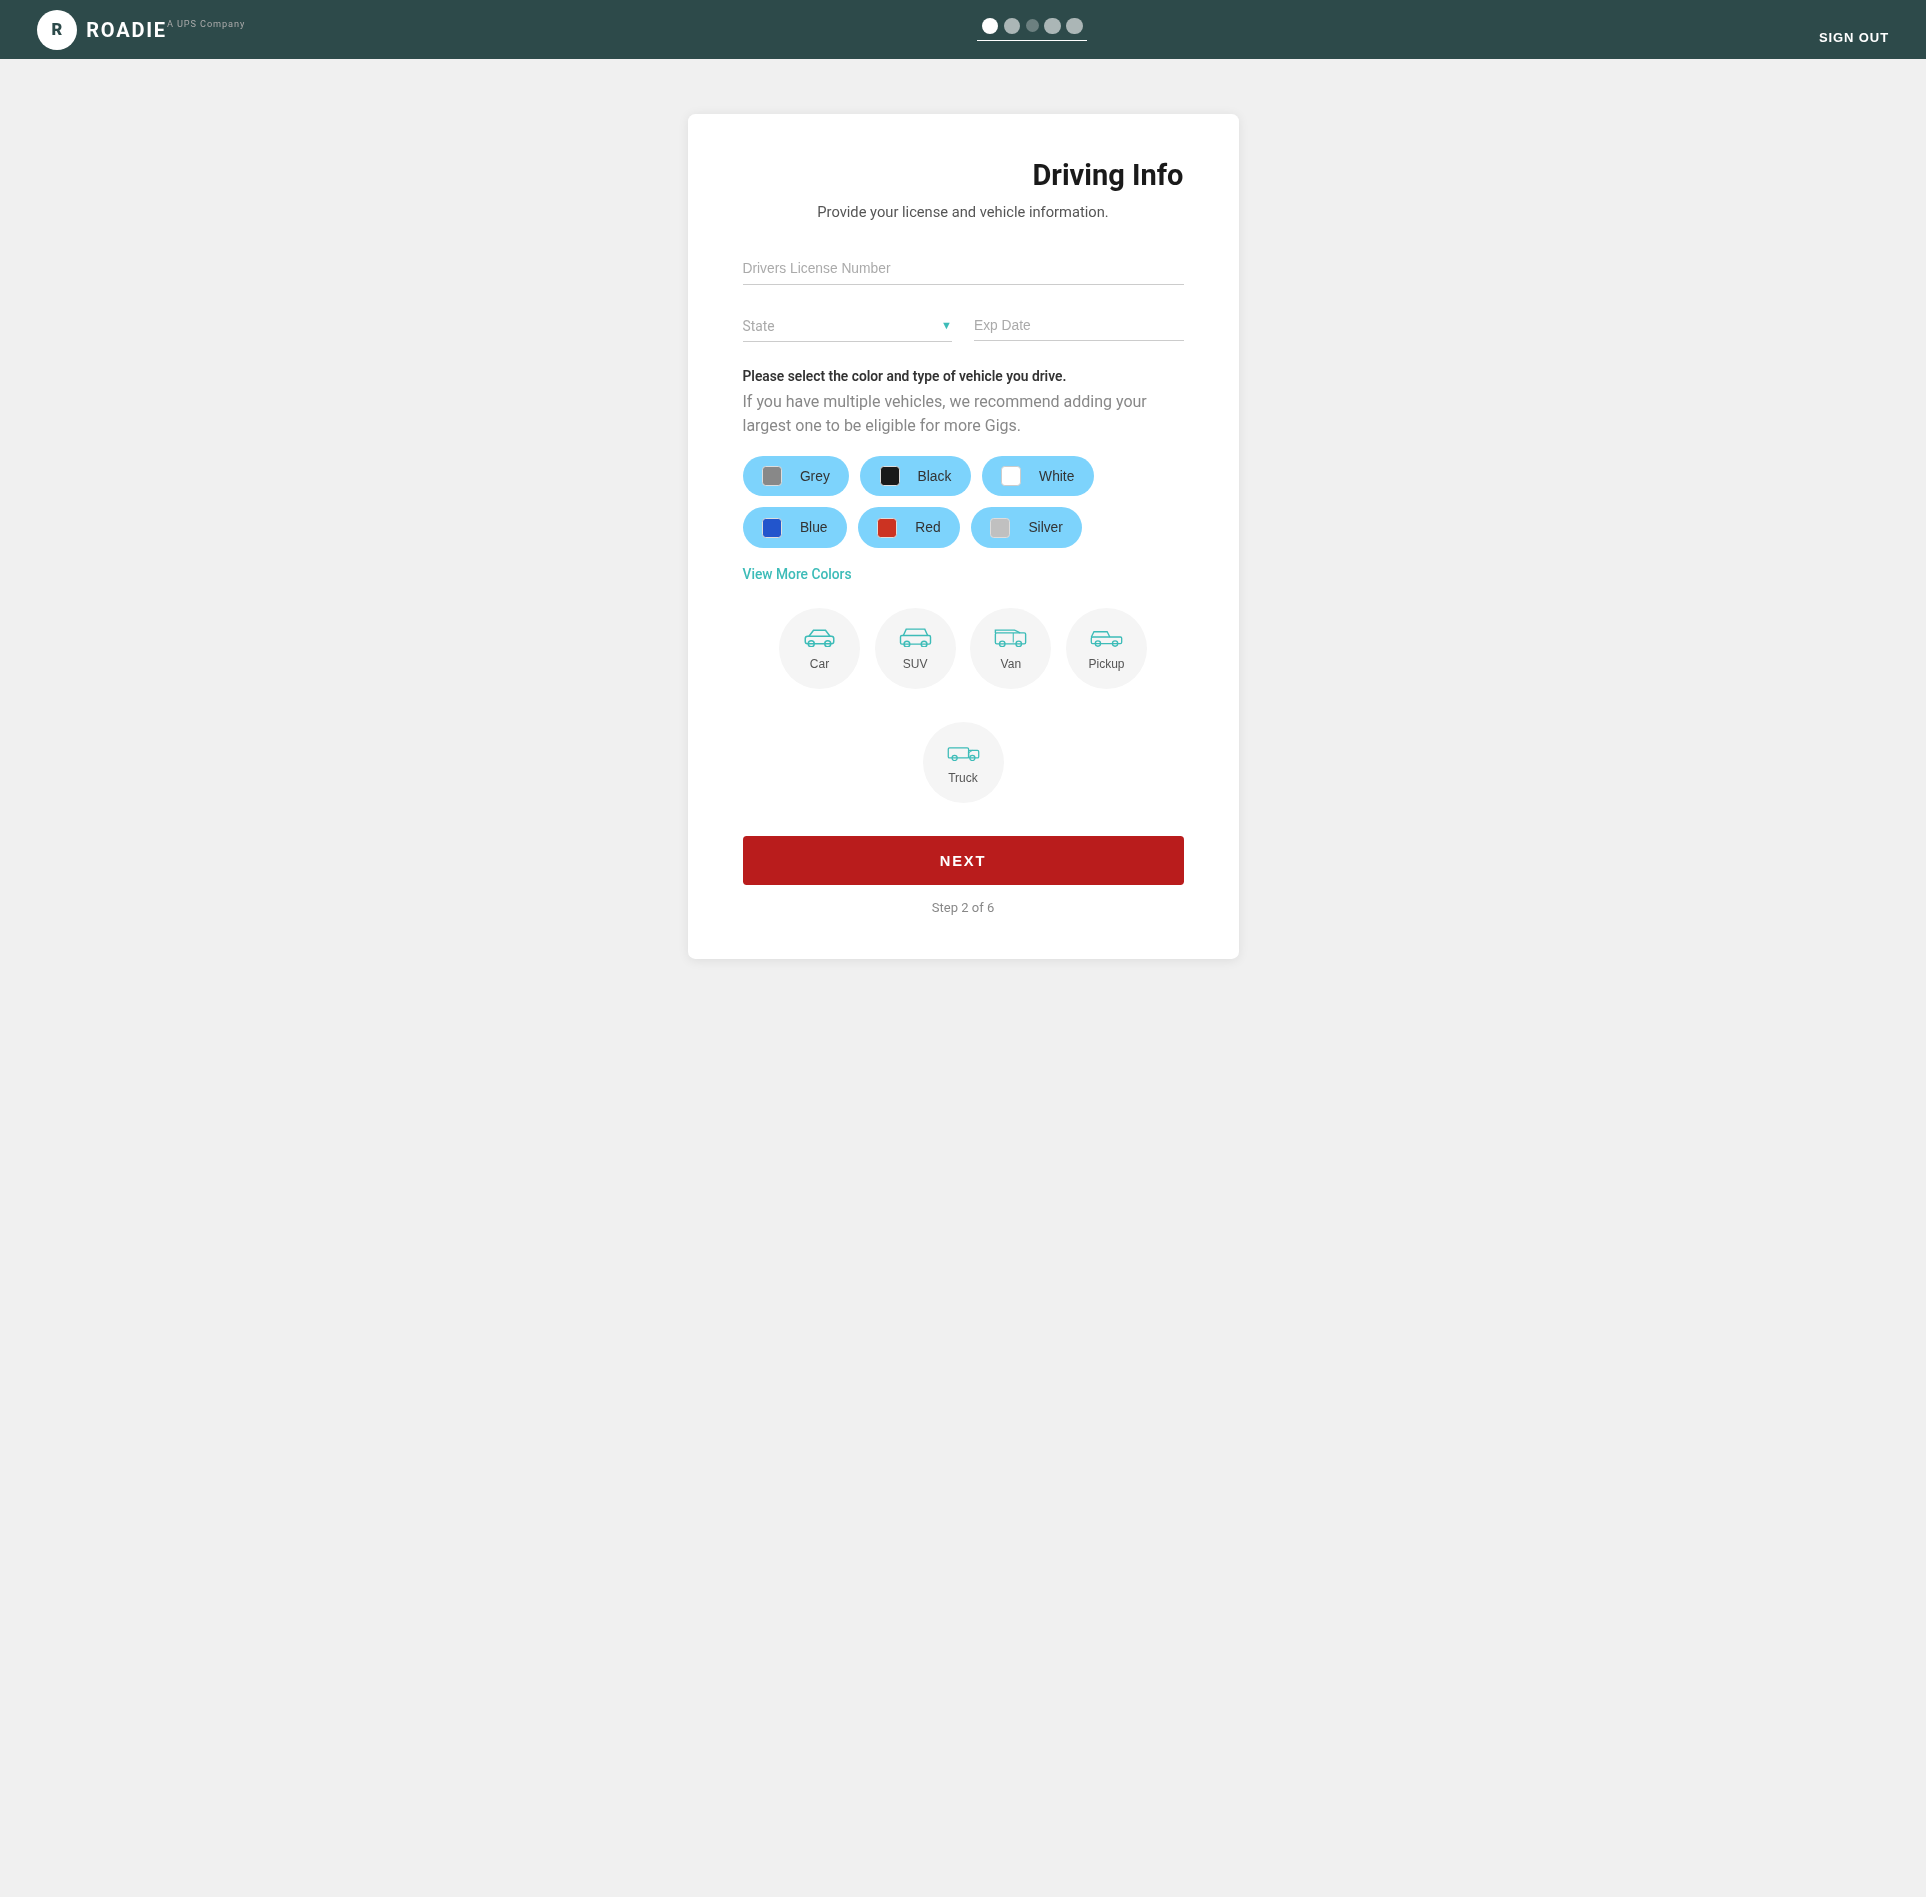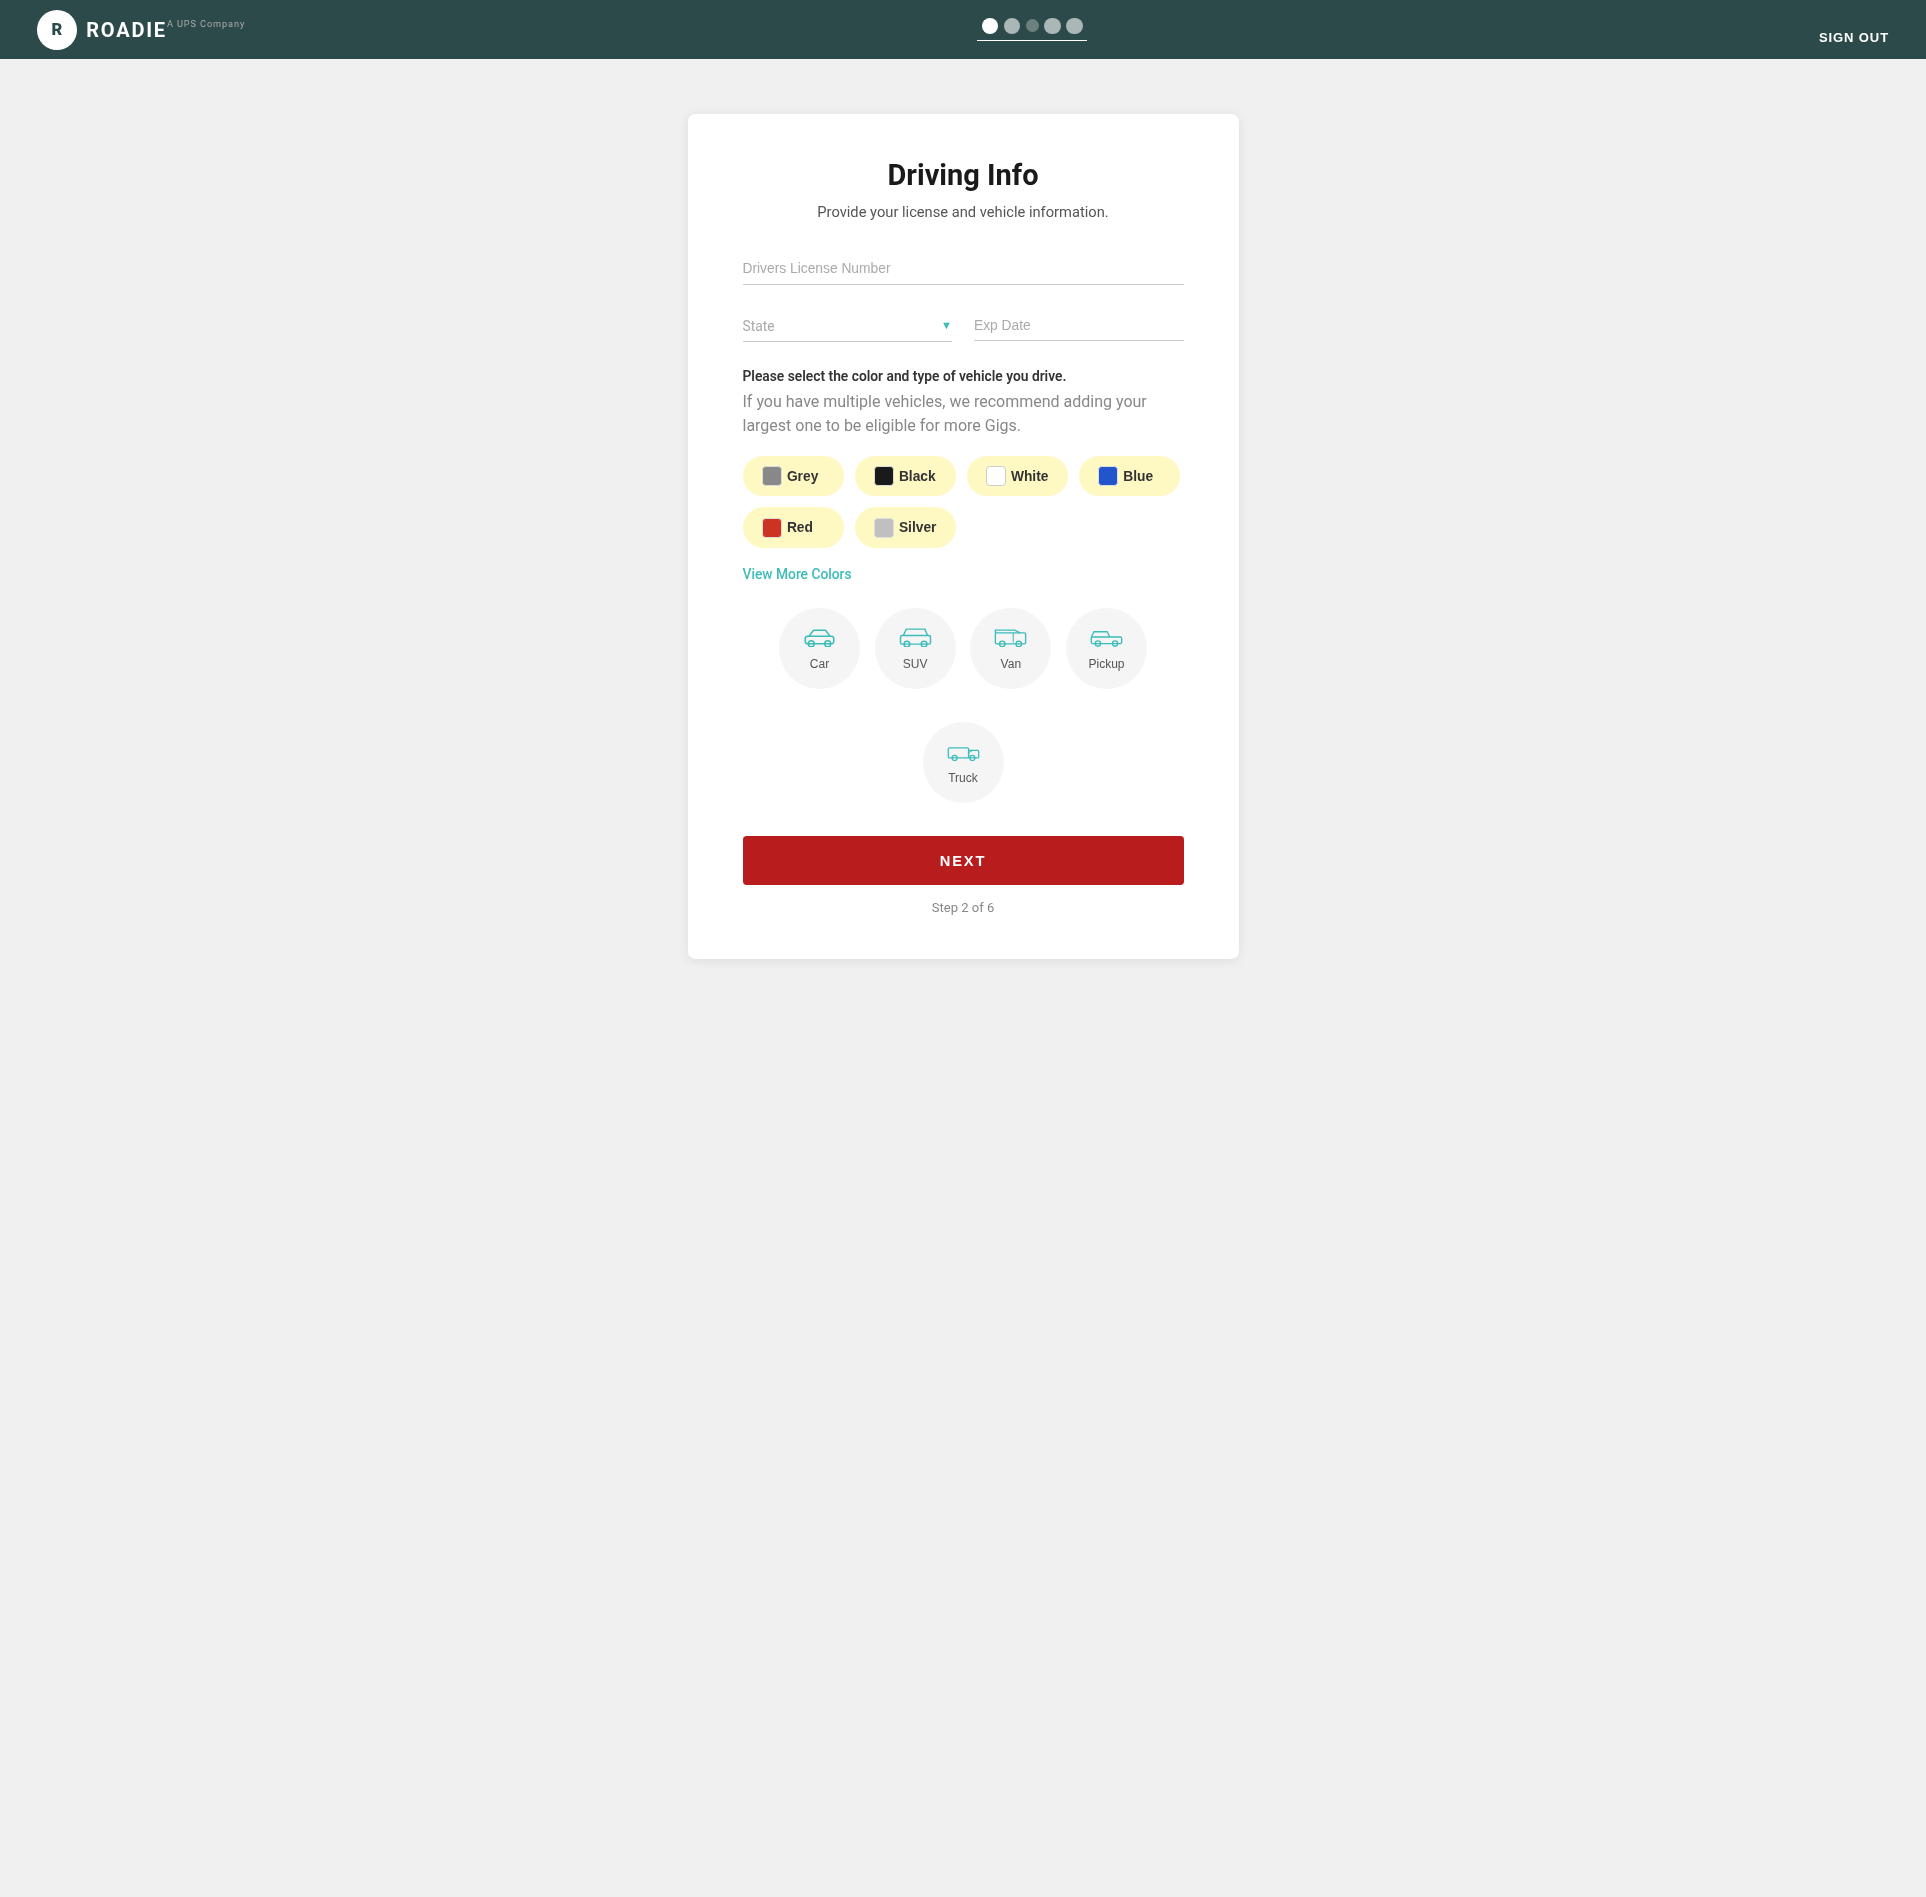--- a/index.html
+++ b/index.html
@@ -100,21 +100,21 @@
     .card {
       background: white;
       border-radius: 7.3px;
       padding: 44px 55px;
       width: 551px;
       box-shadow: 0 1.8px 11px rgba(0,0,0,0.08);
     }
     .card-title {
       font-size: 29px;
       font-weight: 700;
-      text-align: center;
+      text-align: right;
       margin-bottom: 11px;
       color: #1a1a1a;
     }
     .card-subtitle {
       font-size: 14.7px;
       text-align: center;
       color: #555;
       margin-bottom: 33px;
     }
     .form-section {
@@ -172,29 +172,29 @@
     }
     .color-grid {
       display: flex;
       flex-wrap: wrap;
       gap: 11px;
       margin-bottom: 18.4px;
     }
     .color-option {
       display: flex;
       align-items: center;
-      gap: 5px;
-      background: #fef9c3;
+      gap: 18px;
+      background: #7dd3fc;
       border: 1.8px solid transparent;
       border-radius: 27.5px;
       padding: 9.2px 18.4px;
       cursor: pointer;
       font-size: 13.8px;
       color: #333;
-      font-weight: 700;
+      font-weight: 400;
       min-width: 101px;
     }
     .color-swatch {
       width: 20px;
       height: 20px;
       border-radius: 3.7px;
       border: 0.9px solid #ddd;
     }
     .view-more-link {
       display: block;

